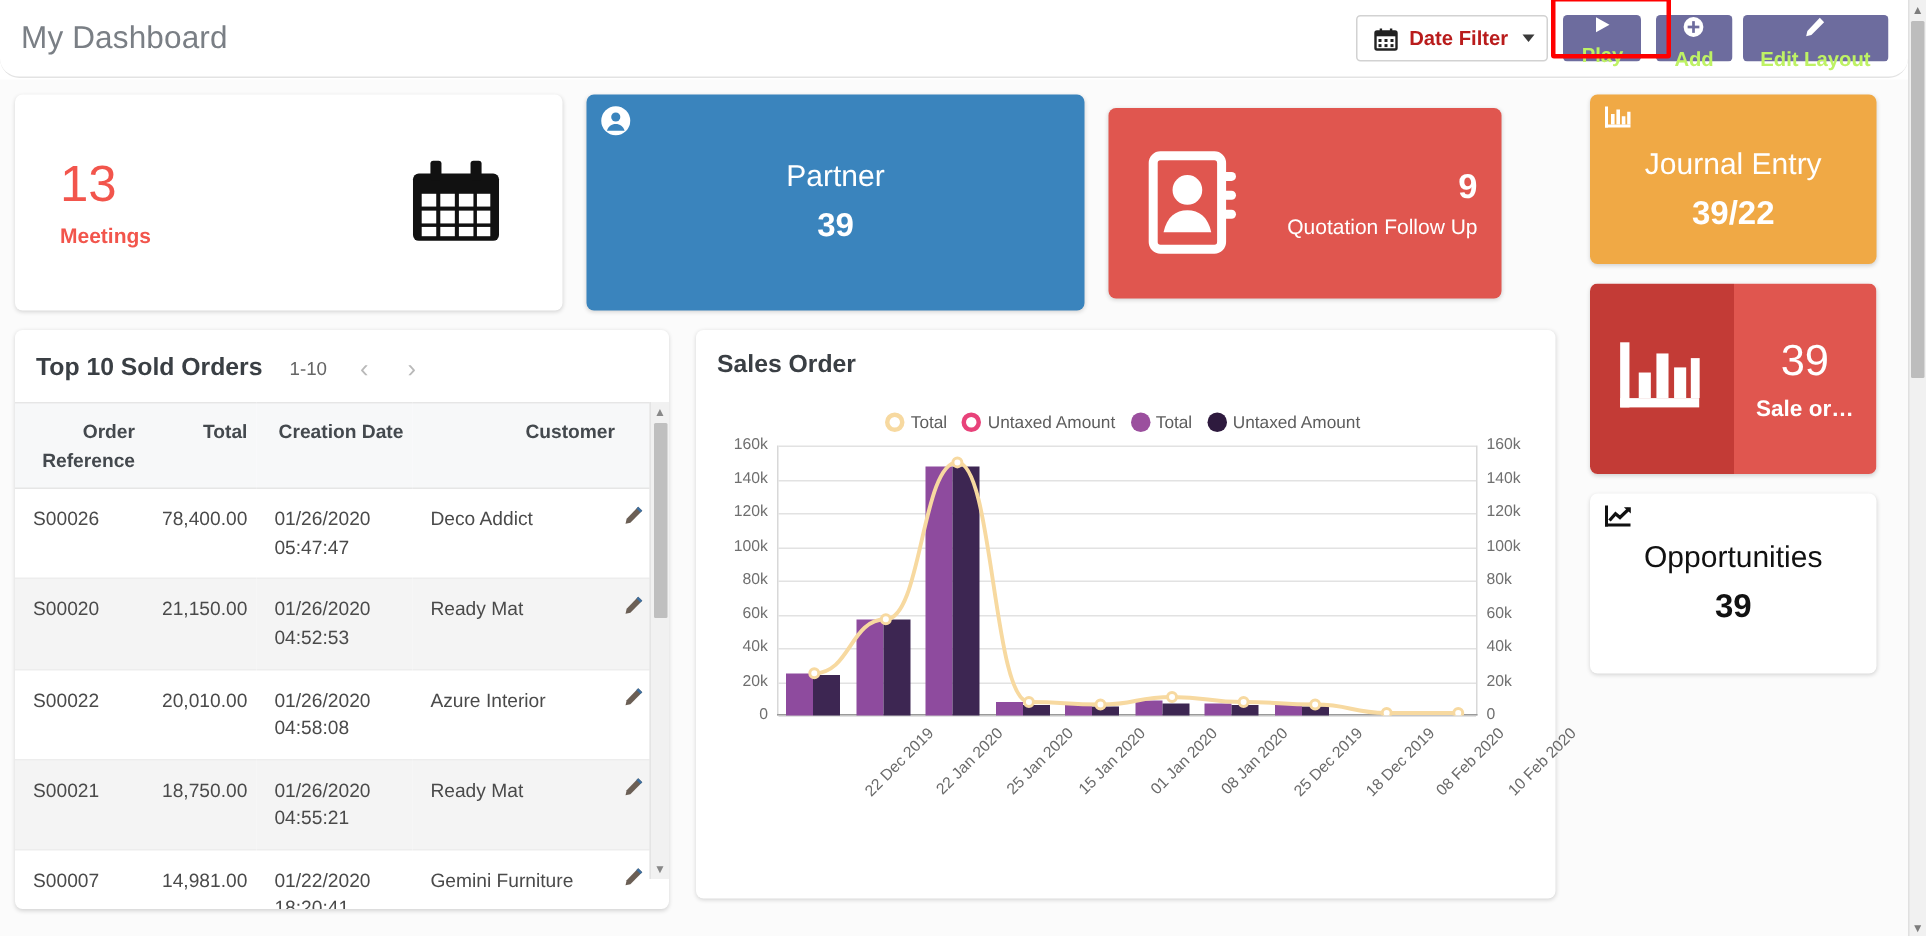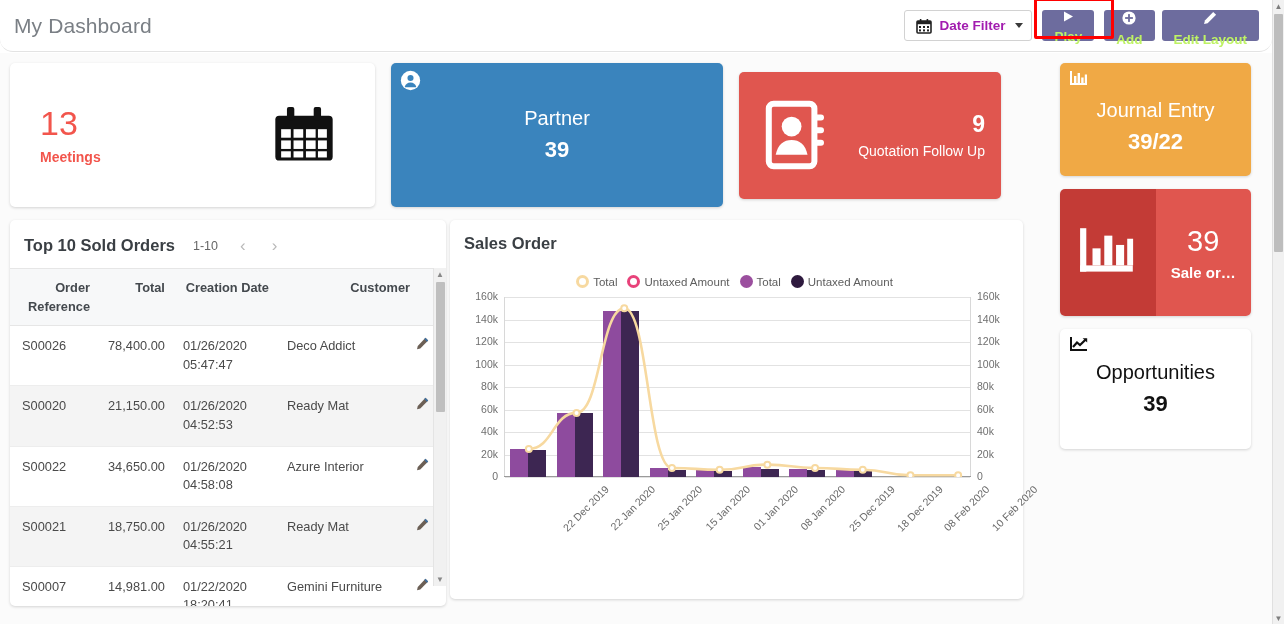--- a/index.html
+++ b/index.html
@@ -19,39 +19,39 @@
   }
   .page-title { font-size: 21px; color: #7a7f85; font-weight: 400; letter-spacing: .1px; }
   .toolbar { margin-left: auto; display: flex; align-items: center; gap: 7px; padding-right: 5px; }
 
   .btn {
     display: flex; align-items: center; gap: 7px;
     height: 31px; padding: 0 11px; border-radius: 3px;
     font-size: 13.5px; font-weight: bold; cursor: pointer;
     border: 1px solid transparent; white-space: nowrap;
   }
-  .btn-white { background: #fff; border-color: #d2d2d2; color: #a21caf; padding-right: 8px; }
+  .btn-white { background: #fff; border-color: #d2d2d2; color: #b91c1c; padding-right: 8px; }
   .btn-purple { background: #6d6c9e; color: #bef264; flex-direction: column; }
   .caret { width: 0; height: 0; border-left: 4px solid transparent; border-right: 4px solid transparent; border-top: 5px solid currentColor; margin-left: 3px; }
   .caret-dark { border-top-color: #3a3a3a; }
 
   .play-wrap { position: relative; padding: 3px; }
   .play-highlight {
     position: absolute; left: -5px; top: -9px; width: 80px; height: 41px;
     border: 3px solid #ff0000; border-radius: 2px; pointer-events: none;
   }
 
   
   .ico { display: inline-flex; align-items: center; justify-content: center; }
 
   
   .board { position: absolute; top: 53px; left: 0; width: 1272px; height: 571px; background: #fbfbfb; padding: 10px 10px 0 10px; }
 
   .row1 { display: flex; gap: 16px; height: 144px; }
-  .row2 { display: flex; gap: 4px; margin-top: 13px; }
+  .row2 { display: flex; gap: 18px; margin-top: 13px; }
 
   .card { border-radius: 5px; box-shadow: 0 1px 3px rgba(0,0,0,.16); position: relative; }
 
   
   .card-meetings { width: 365px; background: #fff; display: flex; align-items: center; justify-content: space-between; padding: 0 40px 0 30px; }
   .kpi-num-red { font-size: 34px; color: #f2554c; font-weight: 400; line-height: 1.1; }
   .kpi-lbl-red { font-size: 14px; color: #f2554c; font-weight: bold; margin-top: 6px; }
 
   
   .card-partner { width: 332px; background: #3a84bd; color: #fff; display: flex; flex-direction: column; align-items: center; justify-content: center; }
@@ -308,21 +308,21 @@
                   <span class="ico">
                     <svg width="13" height="13" viewBox="0 0 14 14">
                         <path d="M10.2 0.9 L13.1 3.8 L4.6 12.3 L1.1 13.1 L1.9 9.6 Z" fill="#6b5f55"></path>
                         <path d="M10.2 0.9 L13.1 3.8 L11.8 5.1 L8.9 2.2 Z" fill="#3d6fa0"></path>
                       </svg>
                   </span>
                 </td>
               </tr>
               <tr>
                 <td>S00022</td>
-                <td>34,650.00</td>
+                <td>20,010.00</td>
                 <td class="cell-date">
                   <span>01/26/2020</span>
                   <span>04:58:08</span>
                 </td>
                 <td>Azure Interior</td>
                 <td class="edit-cell">
                   <span class="ico">
                     <svg width="13" height="13" viewBox="0 0 14 14">
                         <path d="M10.2 0.9 L13.1 3.8 L4.6 12.3 L1.1 13.1 L1.9 9.6 Z" fill="#6b5f55"></path>
                         <path d="M10.2 0.9 L13.1 3.8 L11.8 5.1 L8.9 2.2 Z" fill="#3d6fa0"></path>

